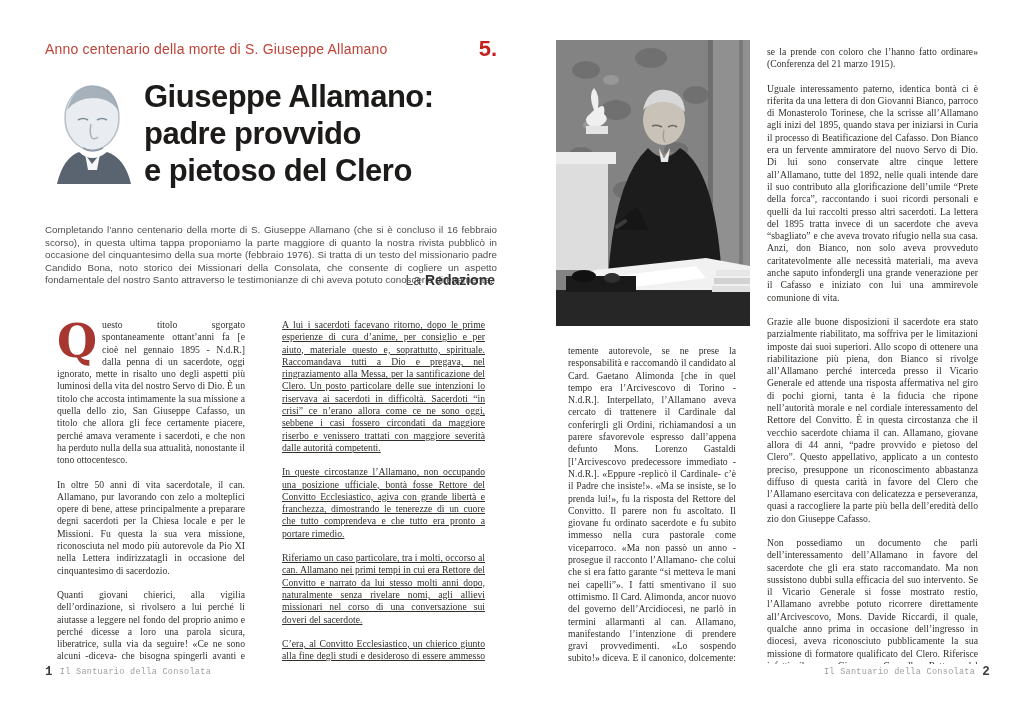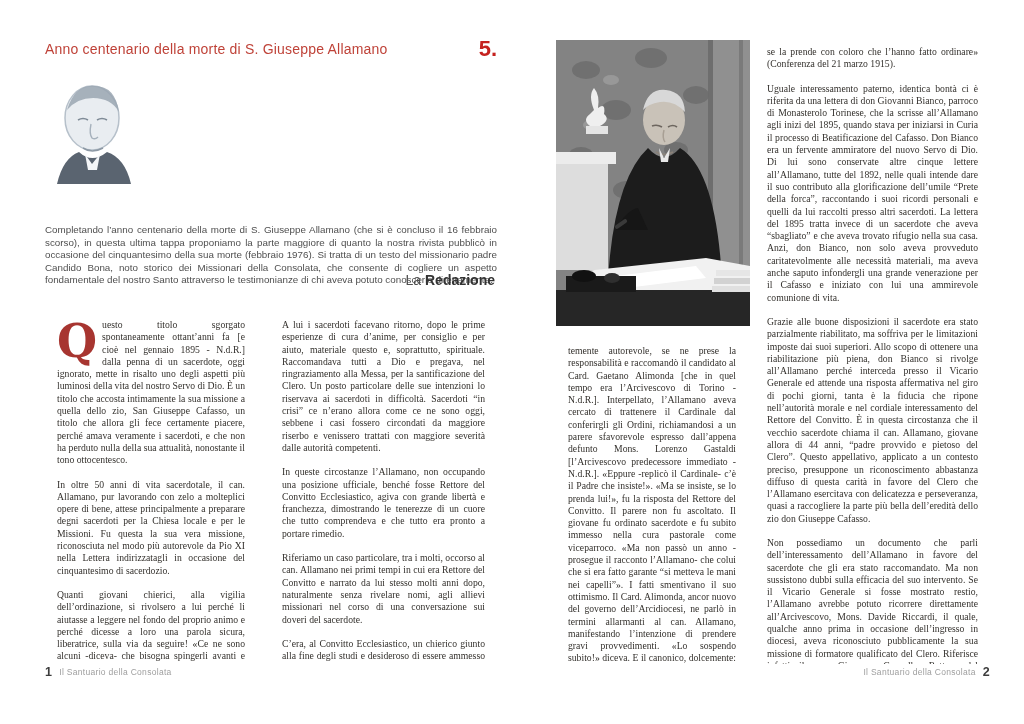--- a/index.html
+++ b/index.html
@@ -17,30 +17,30 @@
                font-size:31px;line-height:37px;color:#1d1b19;letter-spacing:-.5px;}
   .intro{position:absolute;left:0;top:224px;width:452px;font-family:"Liberation Sans",sans-serif;
          font-size:9.8px;line-height:12.5px;color:#4f4f4f;text-align:justify;}
   .byline{position:absolute;right:2px;top:272px;font-family:"Liberation Sans",sans-serif;
           font-size:14px;color:#4f4f4f;}
   .byline b{color:#333;}
   .body-cols-left{position:absolute;left:0;top:307px;width:452px;height:356px;display:flex;gap:13px;}
   .col{text-align:justify;font-size:9.7px;line-height:12.3px;overflow:hidden;}
   .col p{margin:12px;}
   .col-l1{width:212px;height:356px;}
-  .col-l2{width:227px;height:356px;}
+  .col-l2{width:227px;height:356px;text-decoration:underline;}
   .dropcap{float:left;font-family:"DejaVu Serif",serif;font-weight:bold;font-size:46px;
            line-height:38px;color:#a73530;padding:3px 5px 0 0;}
   
   .page-right{position:absolute;left:556px;top:0;width:434px;height:724px;}
   .photo{position:absolute;left:0;top:40px;width:194px;height:286px;}
   .col-r1{position:absolute;left:0;top:333px;width:192px;height:332px;}
   .col-r2{position:absolute;left:199px;top:34px;width:235px;height:630px;}
   
-  .footer{position:absolute;top:665px;font-family:Liberation Sans, sans-serif;
+  .footer{position:absolute;top:665px;font-family:Liberation Mono, monospace;
           font-size:8.5px;color:#9e9e9e;letter-spacing:.3px;}
   .footer-left{left:45px;}
   .footer-right{right:34px;text-align:right;}
   .page-num{font-weight:bold;font-size:12.5px;color:#3d3d3d;vertical-align:-1px;}
   .footer-left .page-num{margin-right:7px;}
   .footer-right .page-num{margin-left:7px;}
 </style>
 </head>
 <body>
 
@@ -59,37 +59,42 @@
         <path d="M22 38 Q30 12 50 14 Q70 14 74 40 Q66 26 48 26 Q32 26 22 38 Z" fill="#9aa6b2" opacity="0.85"></path>
         <path d="M33 48 Q38 45 43 48" stroke="#7f8b97" stroke-width="1.6" fill="none"></path>
         <path d="M52 48 Q57 45 62 48" stroke="#7f8b97" stroke-width="1.6" fill="none"></path>
         <path d="M46 52 Q44 62 47 66 Q50 68 53 65" stroke="#a6b1bc" stroke-width="1.4" fill="none"></path>
         <path d="M38 76 Q47 82 58 76" stroke="#8d99a5" stroke-width="1.6" fill="none"></path>
         <path d="M12 112 Q18 86 34 80 Q47 92 62 80 Q80 86 86 112 Z" fill="#5a6470"></path>
         <path d="M40 82 L47 92 L55 82 L52 98 L43 98 Z" fill="#f4f6f8"></path>
       </svg>
     </div>
 
+    <div class="title-block">
+      <div>Giuseppe Allamano:</div>
+      <div>padre provvido</div>
+      <div>e pietoso del Clero</div>
+    </div>
 
     <div class="intro">Completando l’anno centenario della morte di S. Giuseppe Allamano (che si è concluso il 16 febbraio scorso), in questa ultima tappa proponiamo la parte maggiore di quanto la nostra rivista pubblicò in occasione del cinquantesimo della sua morte (febbraio 1976). Si tratta di un testo del missionario padre Candido Bona, noto storico dei Missionari della Consolata, che consente di cogliere un aspetto fondamentale del nostro Santo attraverso le testimonianze di chi aveva potuto conoscerlo direttamente.</div>
 
     <div class="byline">
       <span>La </span><b>Redazione</b>
     </div>
 
     <div class="body-cols-left">
       <div class="col col-l1">
         <p><span class="dropcap">Q</span><span>uesto titolo sgorgato spontaneamente ottant’anni fa [e cioè nel gennaio 1895 - N.d.R.] dalla penna di un sacerdote, oggi ignorato, mette in risalto uno degli aspetti più luminosi della vita del nostro Servo di Dio. È un titolo che accosta intimamente la sua missione a quella dello zio, San Giuseppe Cafasso, un titolo che allora gli fece certamente piacere, perché amava veramente i sacerdoti, e che non ha perduto nulla della sua attualità, nonostante il tono ottocentesco.</span></p>
         <p>In oltre 50 anni di vita sacerdotale, il can. Allamano, pur lavorando con zelo a molteplici opere di bene, attese principalmente a preparare degni sacerdoti per la Chiesa locale e per le Missioni. Fu questa la sua vera missione, riconosciuta nel modo più autorevole da Pio XI nella Lettera indirizzatagli in occasione del cinquantesimo di sacerdozio.</p>
         <p>Quanti giovani chierici, alla vigilia dell’ordinazione, si rivolsero a lui perché li aiutasse a leggere nel fondo del proprio animo e perché dicesse a loro una parola sicura, liberatrice, sulla via da seguire! «Ce ne sono alcuni -diceva- che bisogna spingerli avanti e altri che bisogna tenerli indietro» e dire loro apertamente che il Signore non li chiama per la via del sacerdozio.</p>
         <p>Nei suoi discepoli il Servo di Dio voleva creare un’«anima sacerdotale», informandoli alla spiritualità calda e concreta del Cafasso, come lui stesso la veniva scoprendo e vivendo in lunghi anni di studio amoroso.</p>
       </div>
       <div class="col col-l2">
         <p>A lui i sacerdoti facevano ritorno, dopo le prime esperienze di cura d’anime, per consiglio e per aiuto, materiale questo e, soprattutto, spirituale. Raccomandava tutti a Dio e pregava, nel ringraziamento alla Messa, per la santificazione del Clero. Un posto particolare delle sue intenzioni lo riservava ai sacerdoti in difficoltà. Sacerdoti “in crisi” ce n’erano allora come ce ne sono oggi, sebbene i casi fossero circondati da maggiore riserbo e venissero trattati con maggiore severità dalle autorità competenti.</p>
-        <p>In queste circostanze l’Allamano, non occupando una posizione ufficiale, benché fosse Rettore del Convitto Ecclesiastico, agiva con grande libertà e franchezza, dimostrando le tenerezze di un cuore che tutto comprendeva e che tutto era pronto a portare rimedio.</p>
+        <p>In queste circostanze l’Allamano, non occupando una posizione ufficiale, bontà fosse Rettore del Convitto Ecclesiastico, agiva con grande libertà e franchezza, dimostrando le tenerezze di un cuore che tutto comprendeva e che tutto era pronto a portare rimedio.</p>
         <p>Riferiamo un caso particolare, tra i molti, occorso al can. Allamano nei primi tempi in cui era Rettore del Convitto e narrato da lui stesso molti anni dopo, naturalmente senza rivelare nomi, agli allievi missionari nel corso di una conversazione sui doveri del sacerdote.</p>
         <p>C’era, al Convitto Ecclesiastico, un chierico giunto alla fine degli studi e desideroso di essere ammesso all’ordinazione. Sul di lui conto i superiori nutrivano legittime perplessità. L’Allamano, pur non conoscendolo personalmente a fondo, era per il no, perché altri prima di lui avevano espresso un parere negativo. Un religioso, eviden-</p>
       </div>
     </div>
   </div>
 
   <div class="page-right">
 
     <div class="photo">
       <svg width="194" height="286" viewBox="0 0 194 286" xmlns="http://www.w3.org/2000/svg">

